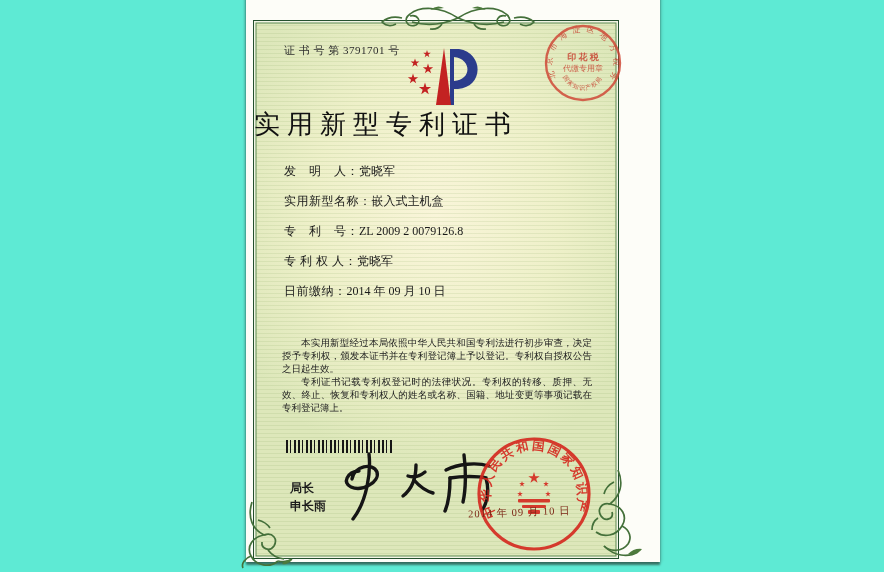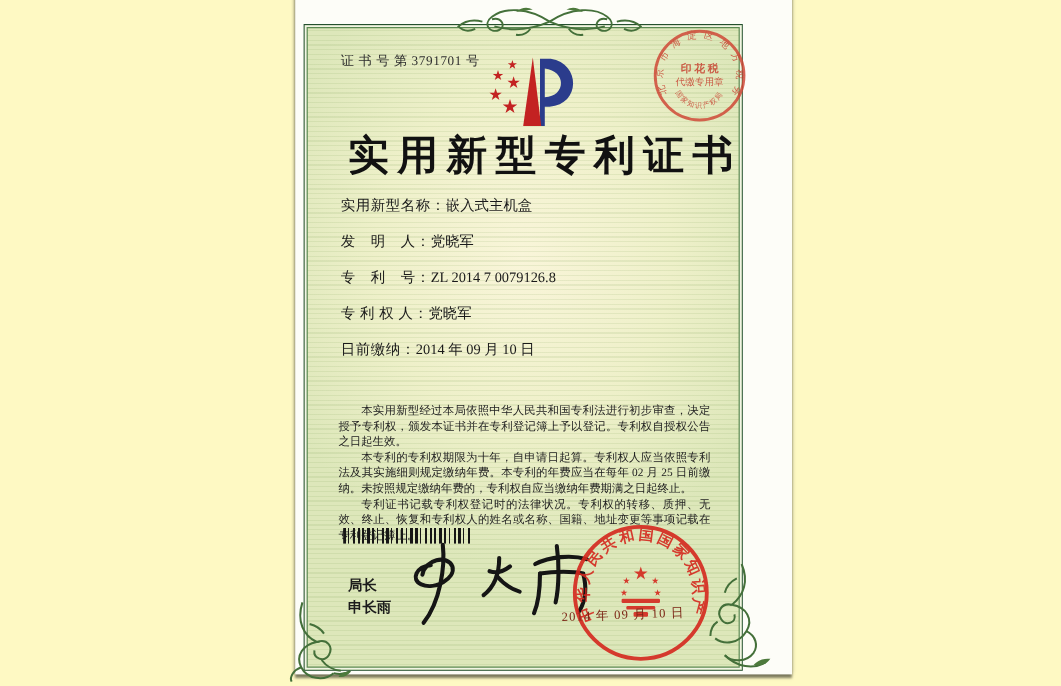--- a/index.html
+++ b/index.html
@@ -1,31 +1,31 @@
 <!DOCTYPE html>
 <html><head>
 <meta charset="utf-8">
 <style>
   html,body{margin:0;padding:0;background:#ffffff;}
-  .stage{position:relative;width:884px;height:572px;background:#fef9c3;overflow:hidden;
+  .stage{position:relative;width:884px;height:572px;background:#5eead4;overflow:hidden;
          font-family:"Liberation Serif","DejaVu Serif",serif;}
   .paper{position:absolute;left:246px;top:-8px;width:414px;height:570px;background:#fdfdf8;
          box-shadow:-2px 0 2px rgba(0,0,0,.14), 2px 0 3px rgba(0,0,0,.10), 0 3px 2px rgba(25,25,18,.55);}
   .frame{position:absolute;left:253px;top:20px;width:364px;height:537px;border:1px solid #24502e;}
   .frame-inner{position:absolute;inset:0;
       background:
         repeating-linear-gradient(180deg, rgba(110,150,70,.12) 0 1px, rgba(255,255,255,0) 1px 4px),
         radial-gradient(ellipse 62% 48% at 50% 36%, #f9f5d9 0%, #eef0c9 55%, #dde7ba 100%);
       box-shadow: inset 0 0 0 1.5px #f2f5e4, inset 0 0 0 2.5px #5c8a52;}
   .content{position:absolute;inset:0;color:#1a1a1a;}
   .cert-no{position:absolute;left:30px;top:22px;font-size:11px;letter-spacing:.5px;color:#2e2e2e;}
   .logo{position:absolute;left:150px;top:22px;width:80px;height:68px;}
   .seal-small{position:absolute;left:288px;top:0px;width:82px;height:84px;opacity:.82;}
-  .title{position:absolute;left:0;top:86px;width:100%;text-align:right;font-size:34px;
-         font-weight:700;letter-spacing:7px;color:#111;}
+  .title{position:absolute;left:0;top:86px;width:100%;text-align:left;font-size:26px;
+         font-weight:400;letter-spacing:7px;color:#111;}
   .fields{position:absolute;left:30px;top:142px;font-size:12px;}
   .field{height:14px;margin-bottom:16px;white-space:nowrap;}
   .field .lab{letter-spacing:.5px;}
   .paras{position:absolute;left:28px;top:316px;width:310px;font-size:9.5px;line-height:13px;
          text-align:justify;color:#222;}
   .paras p{margin:0;text-indent:2em;}
   .barcode{position:absolute;left:32px;top:419px;width:106px;height:13px;
       background:repeating-linear-gradient(90deg,#161616 0 2px,rgba(0,0,0,0) 2px 4px,#161616 4px 5px,rgba(0,0,0,0) 5px 8px,#161616 8px 10px,rgba(0,0,0,0) 10px 12px);}
   .officer{position:absolute;left:36px;top:458px;font-family:"Liberation Sans","DejaVu Sans",sans-serif;
            font-weight:700;font-size:12px;line-height:18px;color:#1c1c1c;}
@@ -77,30 +77,29 @@
         <text x="41" y="39" text-anchor="middle" font-size="9" font-weight="bold" fill="#c63a2a">印 花 税</text>
         <text x="41" y="50" text-anchor="middle" font-size="8" fill="#c63a2a">代缴专用章</text>
         <text font-size="6" fill="#c63a2a" letter-spacing="1">
           <textPath href="#sdBot">国家知识产权局</textPath>
         </text>
       </svg>
 
       <div class="title">实用新型专利证书</div>
 
       <div class="fields">
+        <div class="field"><span class="lab">发　明　人：</span><span>党晓军</span></div>
         <div class="field"><span class="lab">实用新型名称：</span><span>嵌入式主机盒</span></div>
-        <div class="field"><span class="lab">发　明　人：</span><span>党晓军</span></div>
-        <div class="field"><span class="lab">专　利　号：</span><span>ZL 2014 7 0079126.8</span></div>
+        <div class="field"><span class="lab">专　利　号：</span><span>ZL 2009 2 0079126.8</span></div>
         <div class="field"><span class="lab">专 利 权 人：</span><span>党晓军</span></div>
         <div class="field"><span class="lab">日前缴纳：</span><span>2014 年 09 月 10 日</span></div>
       </div>
 
       <div class="paras">
         <p>本实用新型经过本局依照中华人民共和国专利法进行初步审查，决定授予专利权，颁发本证书并在专利登记簿上予以登记。专利权自授权公告之日起生效。</p>
-        <p>本专利的专利权期限为十年，自申请日起算。专利权人应当依照专利法及其实施细则规定缴纳年费。本专利的年费应当在每年 02 月 25 日前缴纳。未按照规定缴纳年费的，专利权自应当缴纳年费期满之日起终止。</p>
         <p>专利证书记载专利权登记时的法律状况。专利权的转移、质押、无效、终止、恢复和专利权人的姓名或名称、国籍、地址变更等事项记载在专利登记簿上。</p>
       </div>
 
       <div class="barcode"></div>
 
       <div class="officer">
         <div>局长</div>
         <div>申长雨</div>
       </div>
 

